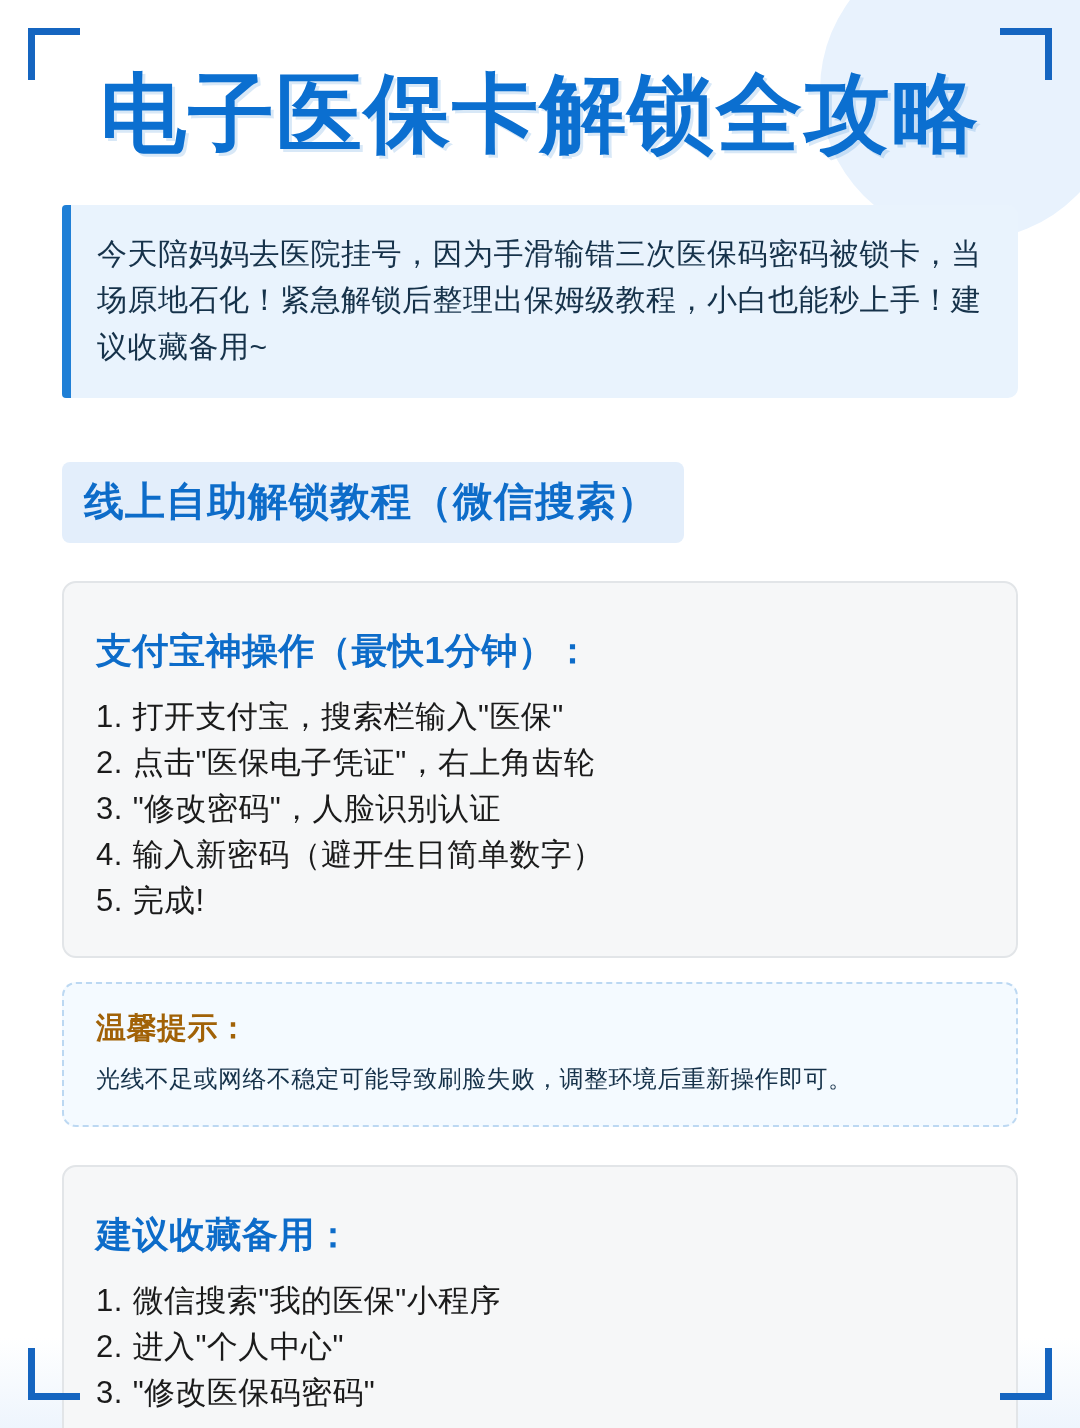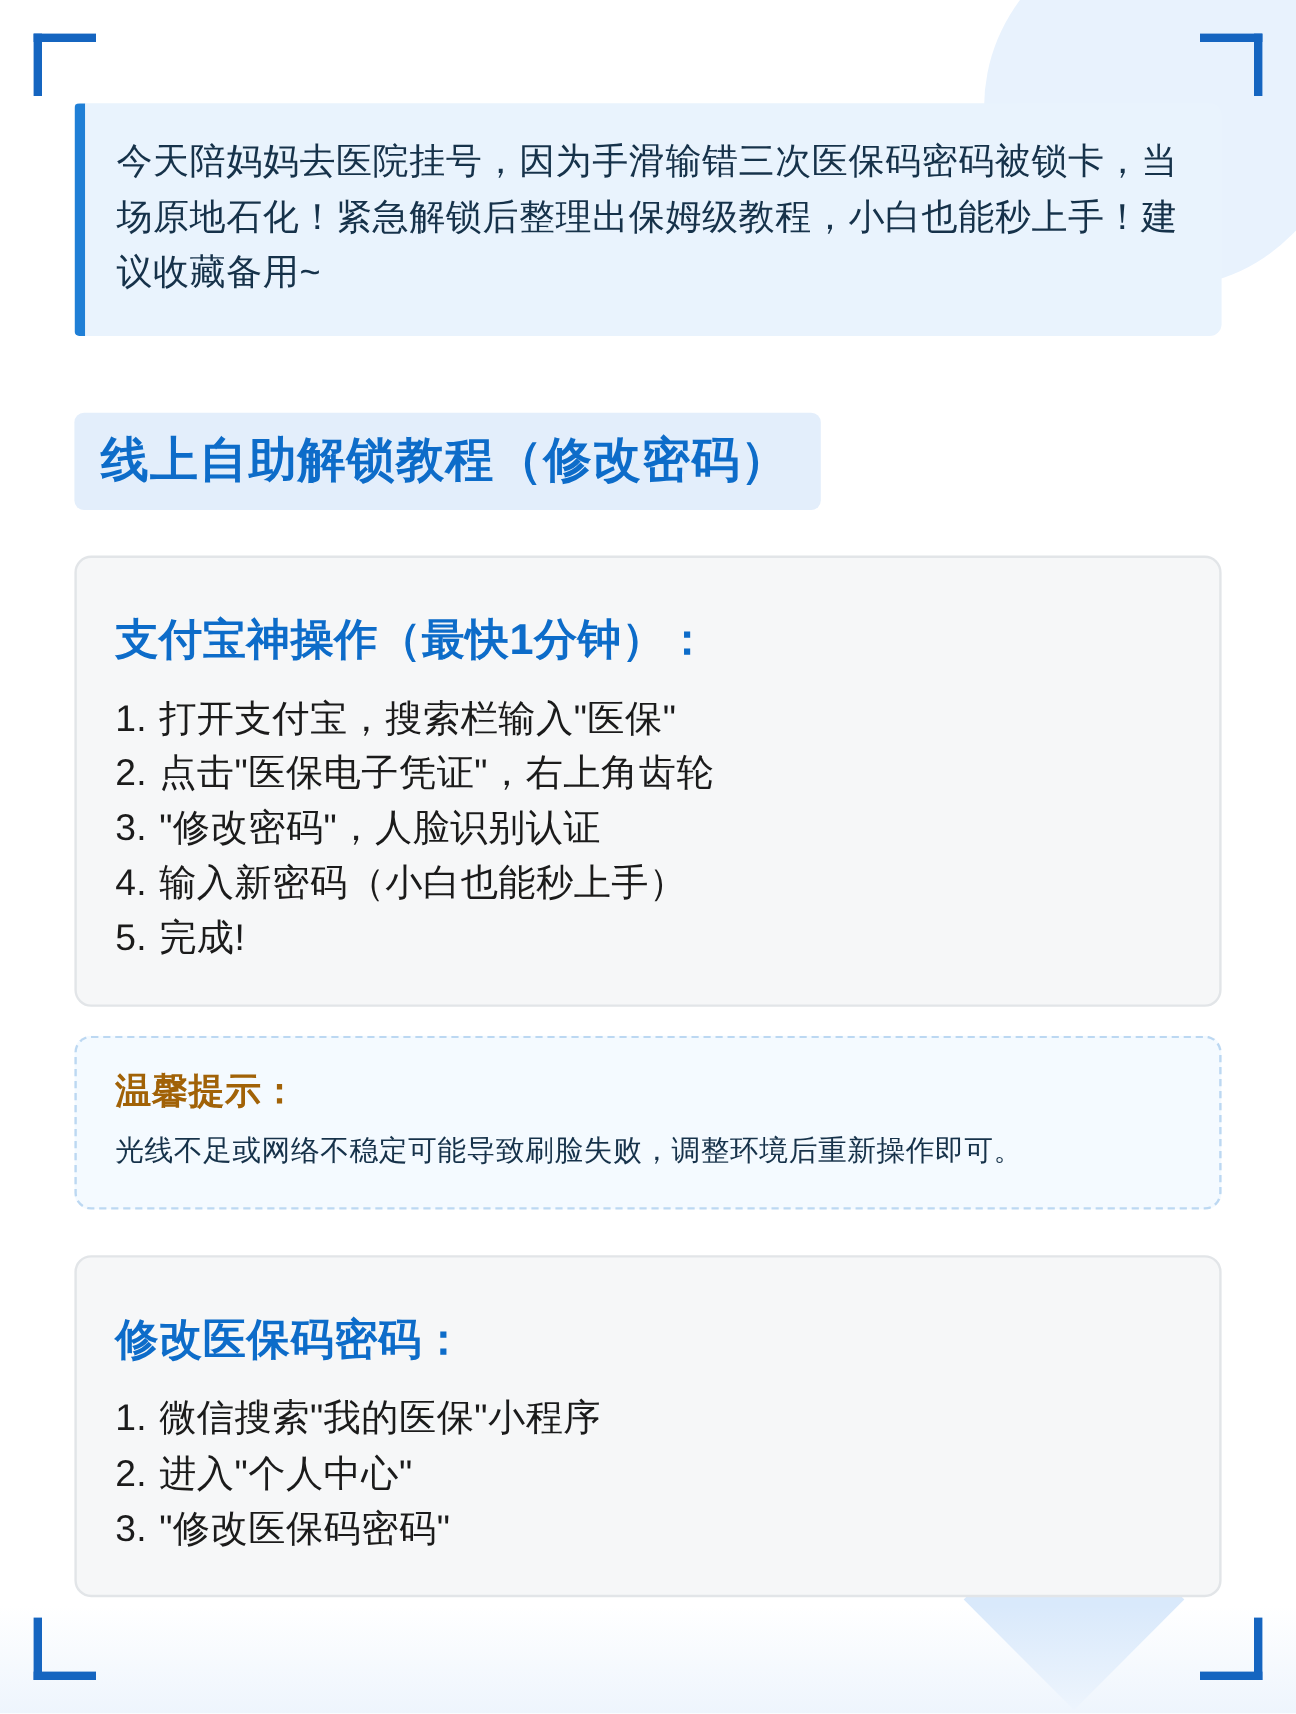--- a/index.html
+++ b/index.html
@@ -170,60 +170,61 @@
 <div class="deco-diamond"></div>
 <div class="deco-bottom-fade"></div>
 
 <div class="corner tl"></div>
 <div class="corner tr"></div>
 <div class="corner bl"></div>
 <div class="corner br"></div>
 
 <div class="page">
 
+  <h1 class="title">电子医保卡解锁全攻略</h1>
 
   <div class="intro">
     <p>今天陪妈妈去医院挂号，因为手滑输错三次医保码密码被锁卡，当场原地石化！紧急解锁后整理出保姆级教程，小白也能秒上手！建议收藏备用~</p>
   </div>
 
-  <div class="section-head">线上自助解锁教程（修改密码）</div>
+  <div class="section-head">线上自助解锁教程（微信搜索）</div>
 
   <div class="card">
     <div class="card-title">支付宝神操作（最快1分钟）：</div>
     <ul class="steps">
       <li>
         <span class="num">1.</span>
         <span>打开支付宝，搜索栏输入"医保"</span>
       </li>
       <li>
         <span class="num">2.</span>
         <span>点击"医保电子凭证"，右上角齿轮</span>
       </li>
       <li>
         <span class="num">3.</span>
         <span>"修改密码"，人脸识别认证</span>
       </li>
       <li>
         <span class="num">4.</span>
-        <span>输入新密码（小白也能秒上手）</span>
+        <span>输入新密码（避开生日简单数字）</span>
       </li>
       <li>
         <span class="num">5.</span>
         <span>完成!</span>
       </li>
     </ul>
   </div>
 
   <div class="tip">
     <div class="tip-title">温馨提示：</div>
     <div class="tip-body">光线不足或网络不稳定可能导致刷脸失败，调整环境后重新操作即可。</div>
   </div>
 
   <div class="card">
-    <div class="card-title">修改医保码密码：</div>
+    <div class="card-title">建议收藏备用：</div>
     <ul class="steps">
       <li>
         <span class="num">1.</span>
         <span>微信搜索"我的医保"小程序</span>
       </li>
       <li>
         <span class="num">2.</span>
         <span>进入"个人中心"</span>
       </li>
       <li>

